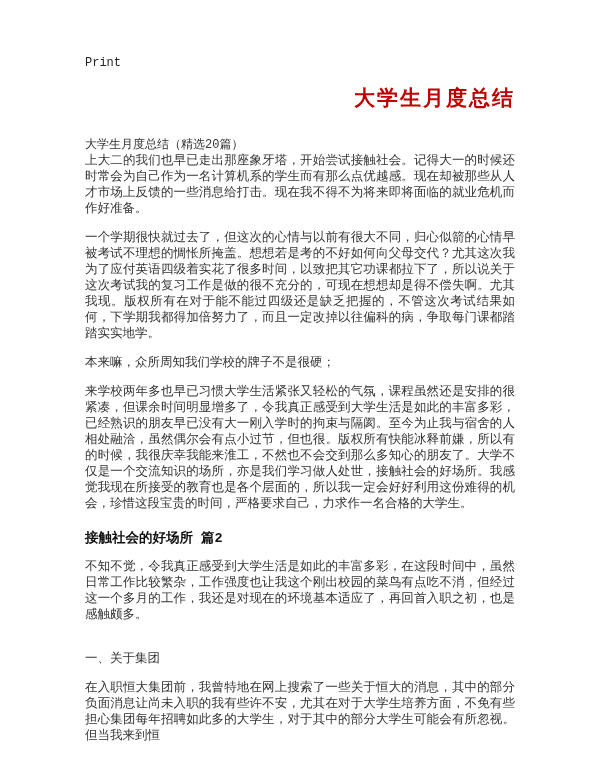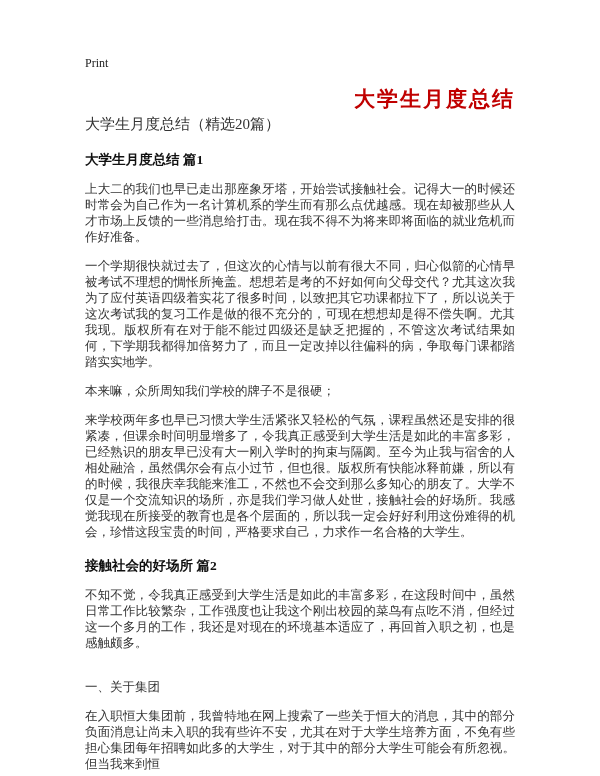--- a/index.html
+++ b/index.html
@@ -14,39 +14,40 @@
     font-family:"Liberation Serif","DejaVu Serif",serif;
   }
   .doc{
     position:relative;
     width:600px;
     height:776px;
     box-sizing:border-box;
     background:var(--background,#ffffff);
     padding:56px 85px 46px 85px;
     overflow:hidden;
+    font-family:Liberation Mono, monospace;
   }
   .print{
     font-size:12px;
     color:#222222;
     margin:0 0 14px 0;
     cursor:pointer;
     width:max-content;
   }
   .title{
     margin:14px 0 0 0;
     text-align:right;
     font-size:21px;
     font-weight:bold;
     letter-spacing:2px;
     color:var(--title-color,#c00000);
   }
   .subtitle{
-    margin-top:2px;
-    font-size:15px;
+    margin-top:24px;
+    font-size:12px;
     color:var(--body-text,#333333);
   }
   .section-heading{
     margin:17px 0 12px 0;
     font-size:13.5px;
     font-weight:bold;
     color:var(--heading-text,#111111);
   }
   .para{
     margin:0 0 13px 0;
@@ -67,21 +68,20 @@
 <body>
 
 <div class="doc">
 
   <div class="print">Print</div>
 
   <h1 class="title">大学生月度总结</h1>
 
   <div class="subtitle">大学生月度总结（精选20篇）</div>
 
-  <h2 class="section-heading">大学生月度总结 篇1</h2>
 
   <p class="para">上大二的我们也早已走出那座象牙塔，开始尝试接触社会。记得大一的时候还时常会为自己作为一名计算机系的学生而有那么点优越感。现在却被那些从人才市场上反馈的一些消息给打击。现在我不得不为将来即将面临的就业危机而作好准备。</p>
   <p class="para">一个学期很快就过去了，但这次的心情与以前有很大不同，归心似箭的心情早被考试不理想的惆怅所掩盖。想想若是考的不好如何向父母交代？尤其这次我为了应付英语四级着实花了很多时间，以致把其它功课都拉下了，所以说关于这次考试我的复习工作是做的很不充分的，可现在想想却是得不偿失啊。尤其我现。版权所有在对于能不能过四级还是缺乏把握的，不管这次考试结果如何，下学期我都得加倍努力了，而且一定改掉以往偏科的病，争取每门课都踏踏实实地学。</p>
   <p class="para">本来嘛，众所周知我们学校的牌子不是很硬；</p>
   <p class="para">来学校两年多也早已习惯大学生活紧张又轻松的气氛，课程虽然还是安排的很紧凑，但课余时间明显增多了，令我真正感受到大学生活是如此的丰富多彩，已经熟识的朋友早已没有大一刚入学时的拘束与隔阂。至今为止我与宿舍的人相处融洽，虽然偶尔会有点小过节，但也很。版权所有快能冰释前嫌，所以有的时候，我很庆幸我能来淮工，不然也不会交到那么多知心的朋友了。大学不仅是一个交流知识的场所，亦是我们学习做人处世，接触社会的好场所。我感觉我现在所接受的教育也是各个层面的，所以我一定会好好利用这份难得的机会，珍惜这段宝贵的时间，严格要求自己，力求作一名合格的大学生。</p>
 
   <h2 class="section-heading">接触社会的好场所 篇2</h2>
 
   <p class="para">不知不觉，令我真正感受到大学生活是如此的丰富多彩，在这段时间中，虽然日常工作比较繁杂，工作强度也让我这个刚出校园的菜鸟有点吃不消，但经过这一个多月的工作，我还是对现在的环境基本适应了，再回首入职之初，也是感触颇多。</p>
 

